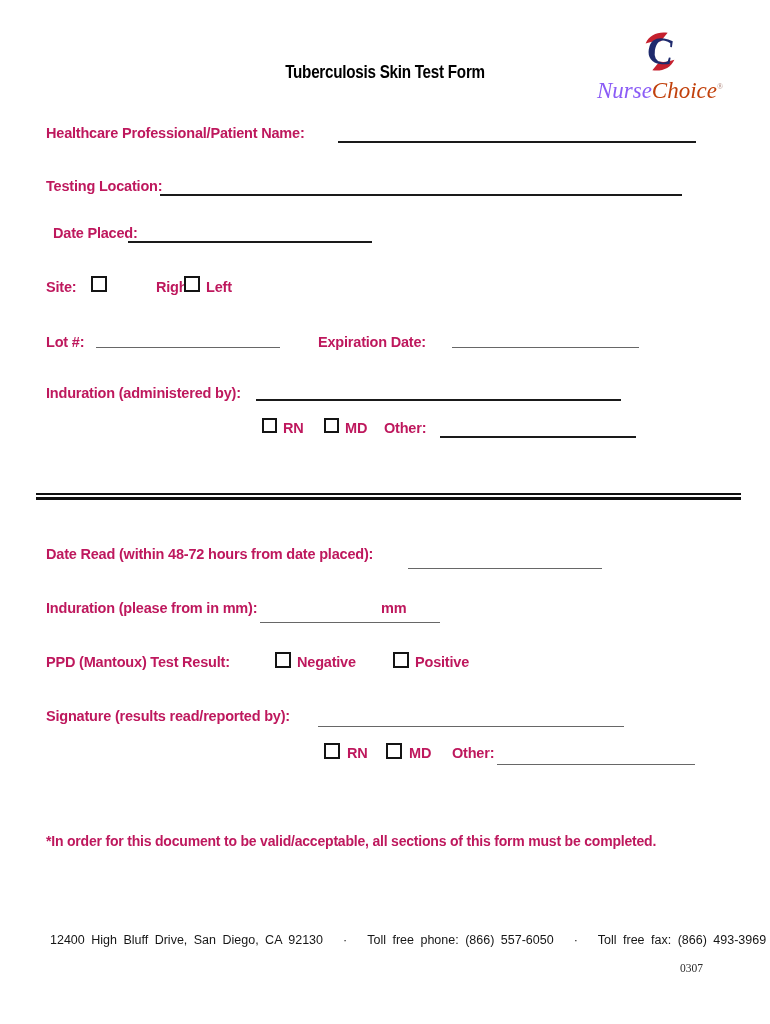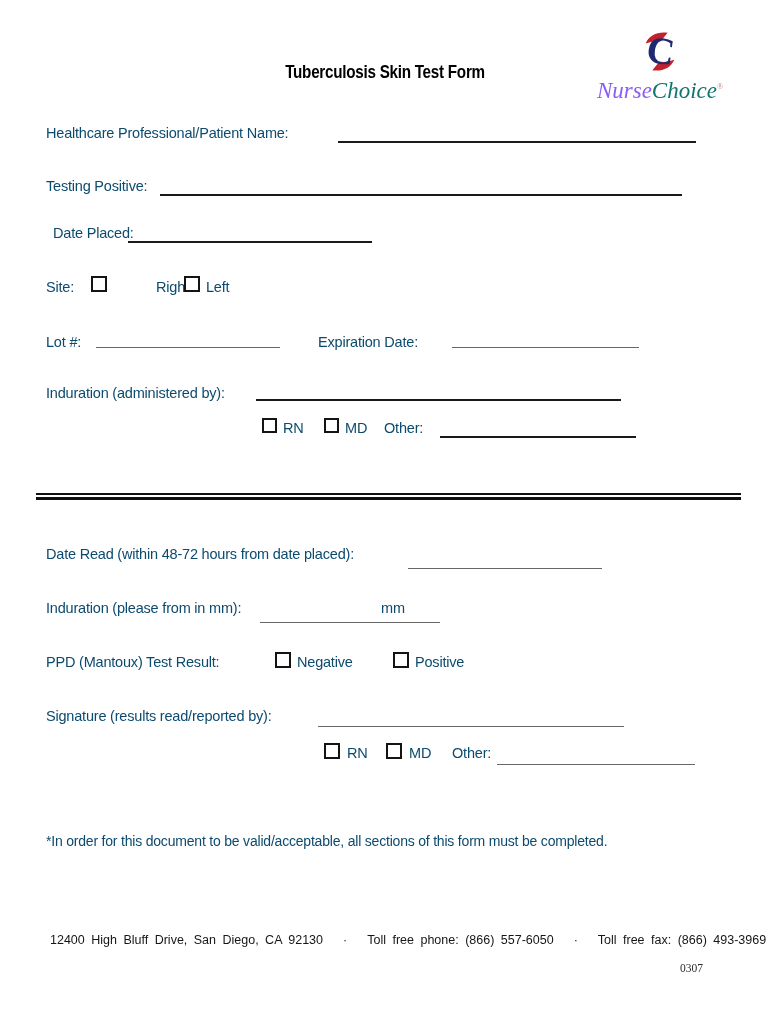--- a/index.html
+++ b/index.html
@@ -1,31 +1,31 @@
 <!DOCTYPE html>
 <html><head>
 <meta charset="utf-8">
 <style>
   html,body{margin:0;padding:0;background:#ffffff;}
   .page{position:relative;width:770px;height:1024px;background:#fff;overflow:hidden;
         font-family:"Liberation Sans",sans-serif;color:#000;}
-  .lbl{position:absolute;font-weight:normal;font-size:14.5px;letter-spacing:-0.2px;white-space:nowrap;color:#0c4a6e;}
+  .lbl{position:absolute;font-weight:bold;font-size:14.5px;letter-spacing:-0.2px;white-space:nowrap;color:#be185d;}
   .fline{position:absolute;height:0;border-top:2px solid #1a1a1a;}
   .fline.gray{border-top:1.5px solid #676767;}
   .cb{position:absolute;width:16px;height:16px;border:2px solid #141414;background:#fff;box-sizing:border-box;}
   .cb.small{width:15px;height:15px;}
 
   [data-name="page-title"]{position:absolute;top:62px;left:0;right:0;text-align:center;
       font-weight:bold;font-size:17.5px;letter-spacing:-0.3px;transform:scaleX(0.87);}
 
   [data-name="logo"]{position:absolute;top:30px;left:594px;width:132px;height:72px;text-align:center;}
   [data-name="logo-wordmark"]{font-family:"Liberation Serif",serif;font-style:italic;font-size:23px;
       line-height:1;margin-top:1px;white-space:nowrap;}
   .brand-navy{color:#8b5cf6;}
-  .brand-red{color:#0f766e;}
+  .brand-red{color:#c2410c;}
   [data-name="registered-mark"]{font-size:8px;color:#b0897f;vertical-align:9px;font-style:normal;}
 
   [data-name="name-label"]{left:46px;top:125px;}
   [data-name="name-line"]{left:338px;top:141px;width:358px;}
   [data-name="testing-location-label"]{left:46px;top:178px;}
   [data-name="testing-location-line"]{left:160px;top:194px;width:522px;}
   [data-name="date-placed-label"]{left:53px;top:225px;}
   [data-name="date-placed-line"]{left:128px;top:241px;width:244px;}
 
   [data-name="site-label"]{left:46px;top:279px;}
@@ -93,21 +93,21 @@
       <path d="M9,13 C13,4 22,0.5 32,2 L24.5,11 C19,10 13.5,11.5 9,13 Z" fill="#c5202e"></path>
       <path d="M39,30 C35,39 26,42.5 16,41 L23.5,32 C29,33 34.5,31.5 39,30 Z" fill="#c5202e"></path>
       <text x="24.5" y="34" text-anchor="middle" font-family="Liberation Serif, serif" font-size="40" font-weight="bold" fill="#1e2a6d" transform="rotate(9 24 22)">C</text>
     </svg>
     <div data-name="logo-wordmark"><span class="brand-navy" data-name="brand-first">Nurse</span><span class="brand-red" data-name="brand-second">Choice</span><span data-name="registered-mark">®</span></div>
   </div>
 
   <div class="lbl" data-name="name-label">Healthcare Professional/Patient Name:</div>
   <div class="fline" data-name="name-line"></div>
 
-  <div class="lbl" data-name="testing-location-label">Testing Positive:</div>
+  <div class="lbl" data-name="testing-location-label">Testing Location:</div>
   <div class="fline" data-name="testing-location-line"></div>
 
   <div class="lbl" data-name="date-placed-label">Date Placed:</div>
   <div class="fline" data-name="date-placed-line"></div>
 
   <div class="lbl" data-name="site-label">Site:</div>
   <span class="cb" data-name="site-right-checkbox"></span>
   <div class="lbl" data-name="site-right-label">Right</div>
   <span class="cb" data-name="site-left-checkbox"></span>
   <div class="lbl" data-name="site-left-label">Left</div>

